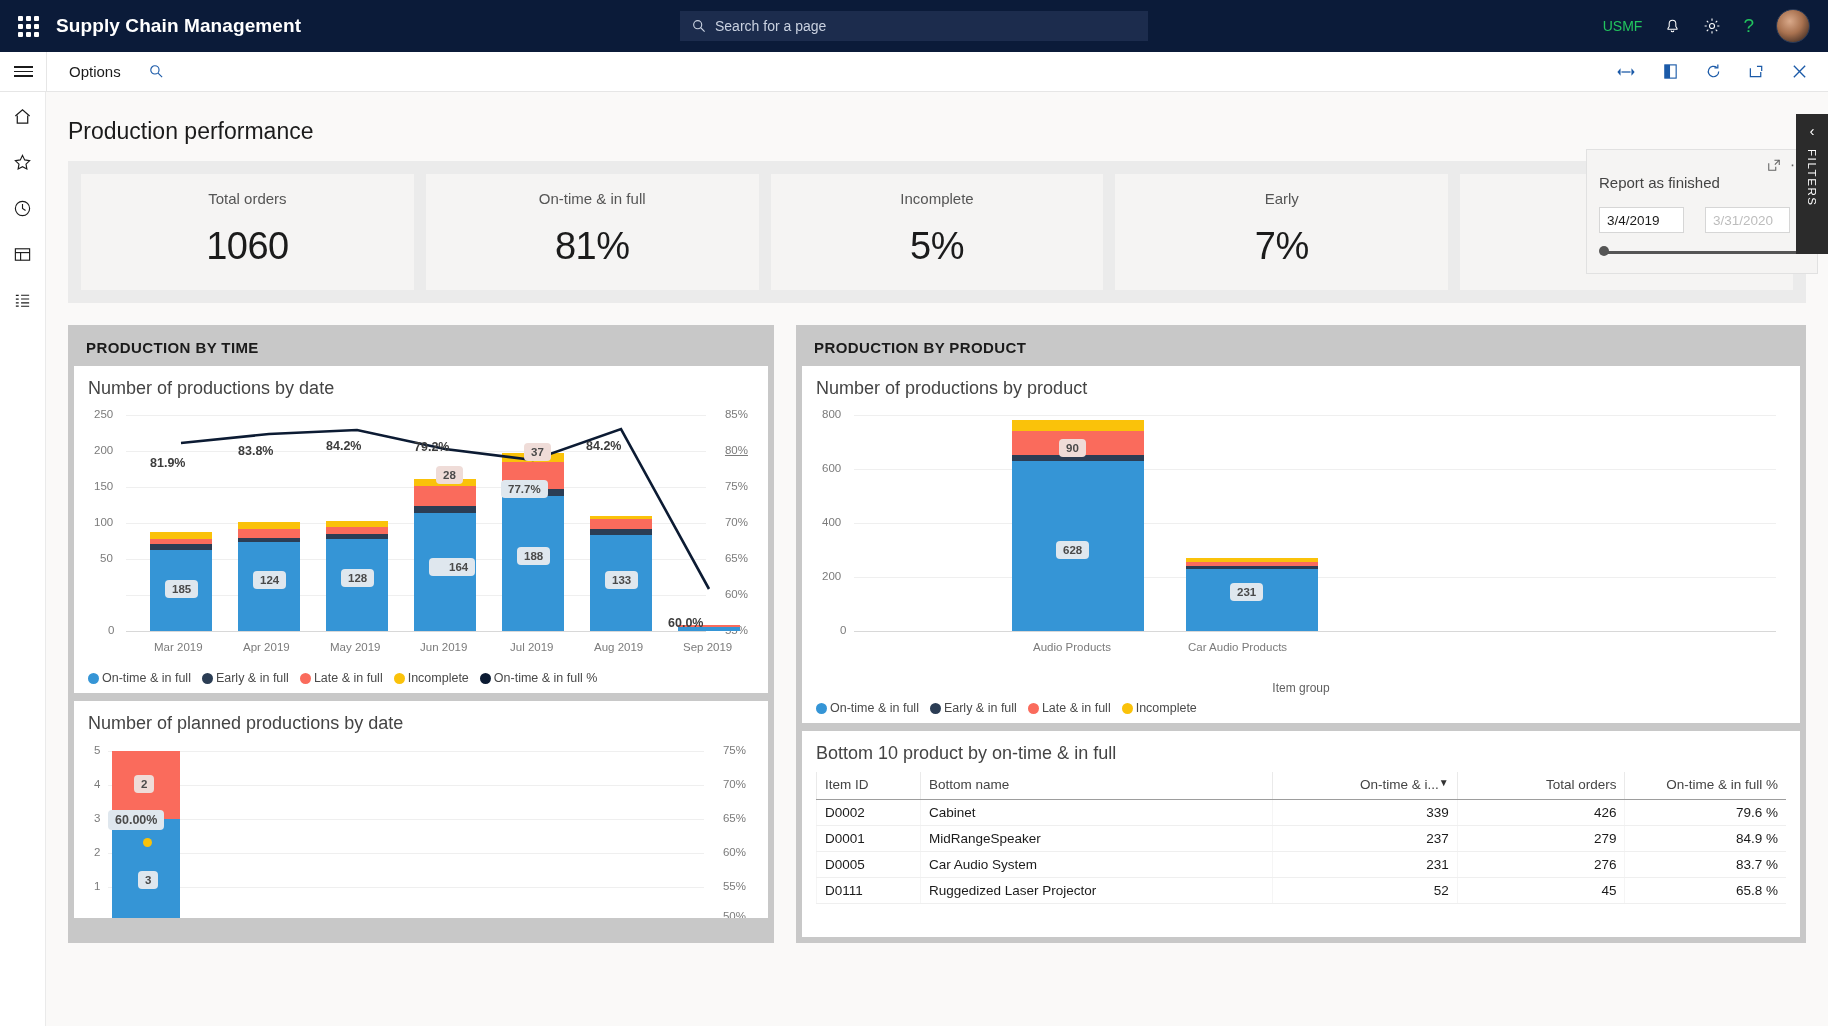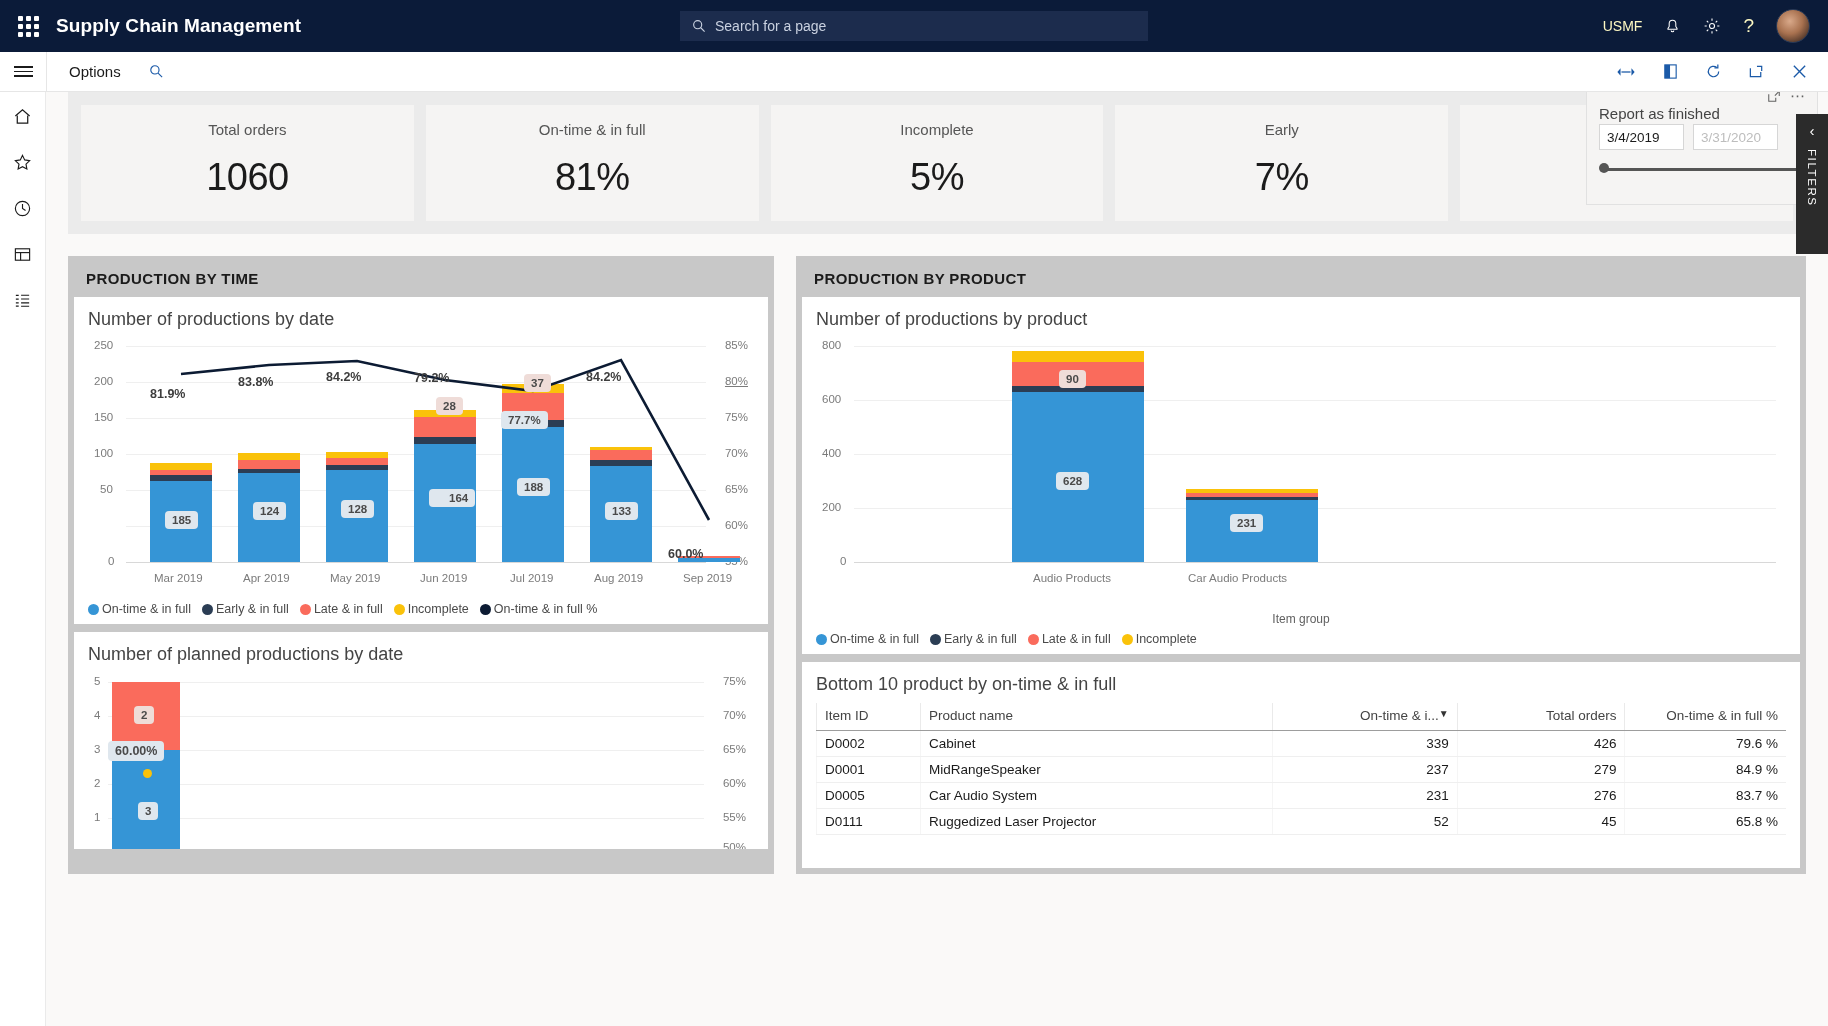--- a/index.html
+++ b/index.html
@@ -18,21 +18,21 @@
   .waffle-grid { display: grid; grid-template-columns: repeat(3, 5px); grid-template-rows: repeat(3, 5px); gap: 3px; }
   .waffle-grid i { width: 5px; height: 5px; background: #fff; border-radius: 1px; display: block; }
   .app-title { font-size: 19px; font-weight: 600; letter-spacing: .1px; }
   .searchbox {
     position: absolute; left: 50%; transform: translateX(-50%);
     width: 468px; height: 30px; background: #1c2c4d; color: #c9d1e0;
     display: flex; align-items: center; gap: 9px; padding: 0 12px;
     font-size: 14px; cursor: text;
   }
   .topright { margin-left: auto; display: flex; align-items: center; gap: 22px; padding-right: 18px; }
-  .topright .t-item { font-size: 14px; cursor: pointer; color: #fef9c3; display:flex; align-items:center; }
+  .topright .t-item { font-size: 14px; cursor: pointer; color: #22c55e; display:flex; align-items:center; }
   .avatar {
     width: 34px; height: 34px; border-radius: 50%;
     background: radial-gradient(circle at 40% 35%, #d9a98a 0%, #a8714f 45%, #5e4030 75%, #3c2a20 100%);
     border: 1px solid #2a3a57; cursor: pointer;
   }
   
   .cmdbar {
     height: 40px; background: #fff; border-bottom: 1px solid #e6e6e6;
     display: flex; align-items: center; position: relative;
   }
@@ -62,21 +62,21 @@
   }
   .kpi-label { font-size: 15px; color: #555; }
   .kpi-value { font-size: 38px; color: #1b1b1b; margin-top: 18px; letter-spacing: -.5px; }
   .filtercard {
     position: absolute; right: -12px; top: -12px; width: 232px; height: 125px;
     background: #f5f4f3; border: 1px solid #e1e1e1; padding: 8px 12px 10px;
   }
   .fc-tools { display: flex; justify-content: flex-end; gap: 9px; color: #616161; }
   .fc-tools span { cursor: pointer; display: flex; align-items: center; }
   .fc-title { font-size: 15px; color: #444; margin-top: 2px; }
-  .fc-dates { display: flex; gap: 9px; margin-top: 2px; }
+  .fc-dates { display: flex; gap: 21px; margin-top: 16px; }
   .fc-date {
     width: 85px; height: 26px; border: 1px solid #d6d6d6; background: #fff;
     font-size: 13.5px; color: #1b1b1b; display: flex; align-items: center; padding-left: 7px; cursor: text;
   }
   .fc-date.placeholder { color: #bdbdbd; }
   .fc-slider { margin-top: 12px; position: relative; height: 14px; }
   .fc-track { position: absolute; left: 2px; right: 0; top: 6px; height: 2.5px; background: #555; }
   .fc-handle { position: absolute; left: 0; top: 1px; width: 10px; height: 10px; border-radius: 50%; background: #555; cursor: pointer; }
   
   .filters-tab {
@@ -243,20 +243,21 @@
     </span>
     <span class="rail-ico">
       <svg width="19" height="19" viewBox="0 0 20 20">
           <path d="M3 4.5h3M3 8.5h3M3 12.5h3M3 16h3" stroke="#1b1b1b" stroke-width="1.3"></path>
           <path d="M8.5 4.5h8.5M8.5 8.5h8.5M8.5 12.5h8.5M8.5 16h8.5" stroke="#1b1b1b" stroke-width="1.1"></path>
         </svg>
     </span>
   </div>
 
   <div class="workspace">
+    <div class="page-title">Production performance</div>
 
     <div class="kpi-strip">
       <div class="kpi">
         <span class="kpi-label">Total orders</span>
         <span class="kpi-value">1060</span>
       </div>
       <div class="kpi">
         <span class="kpi-label">On-time &amp; in full</span>
         <span class="kpi-value">81%</span>
       </div>
@@ -498,21 +499,21 @@
               </span>
           </div>
         </div>
 
         <div class="tile" style="min-height:206px;">
           <div class="tile-title">Bottom 10 product by on-time &amp; in full</div>
           <table class="grid">
             <thead>
               <tr>
                 <th style="width:62px;">Item ID</th>
-                <th style="width:210px;">Product name</th>
+                <th style="width:210px;">Bottom name</th>
                 <th class="num" style="width:110px;">
                   <span>On-time &amp; i...</span>
                   <span class="sort-caret">▼</span>
                 </th>
                 <th class="num" style="width:100px;">Total orders</th>
                 <th class="num" style="width:96px;">On-time &amp; in full %</th>
               </tr>
             </thead>
             <tbody>
               <tr>

